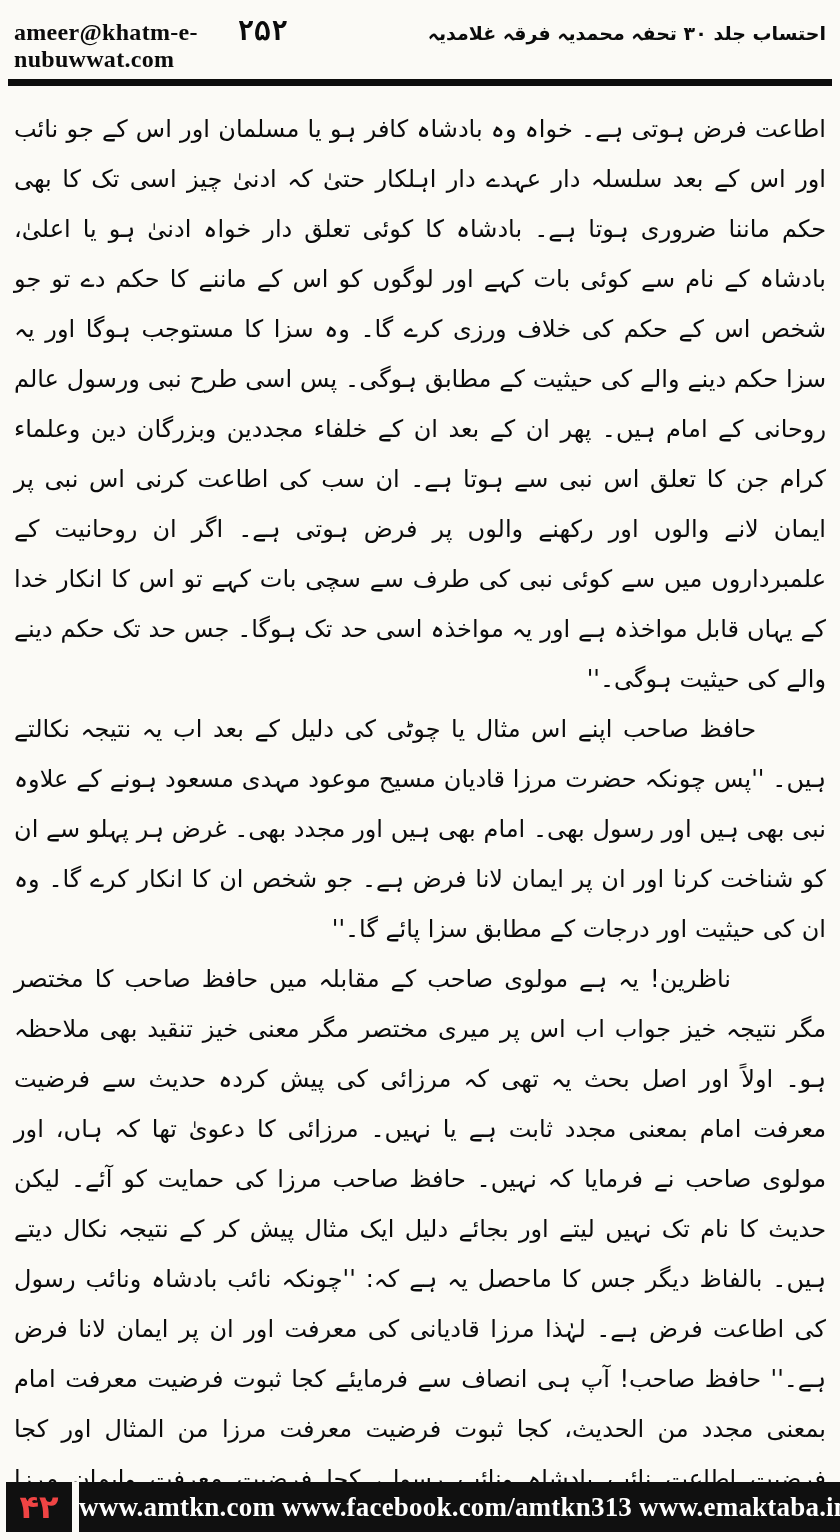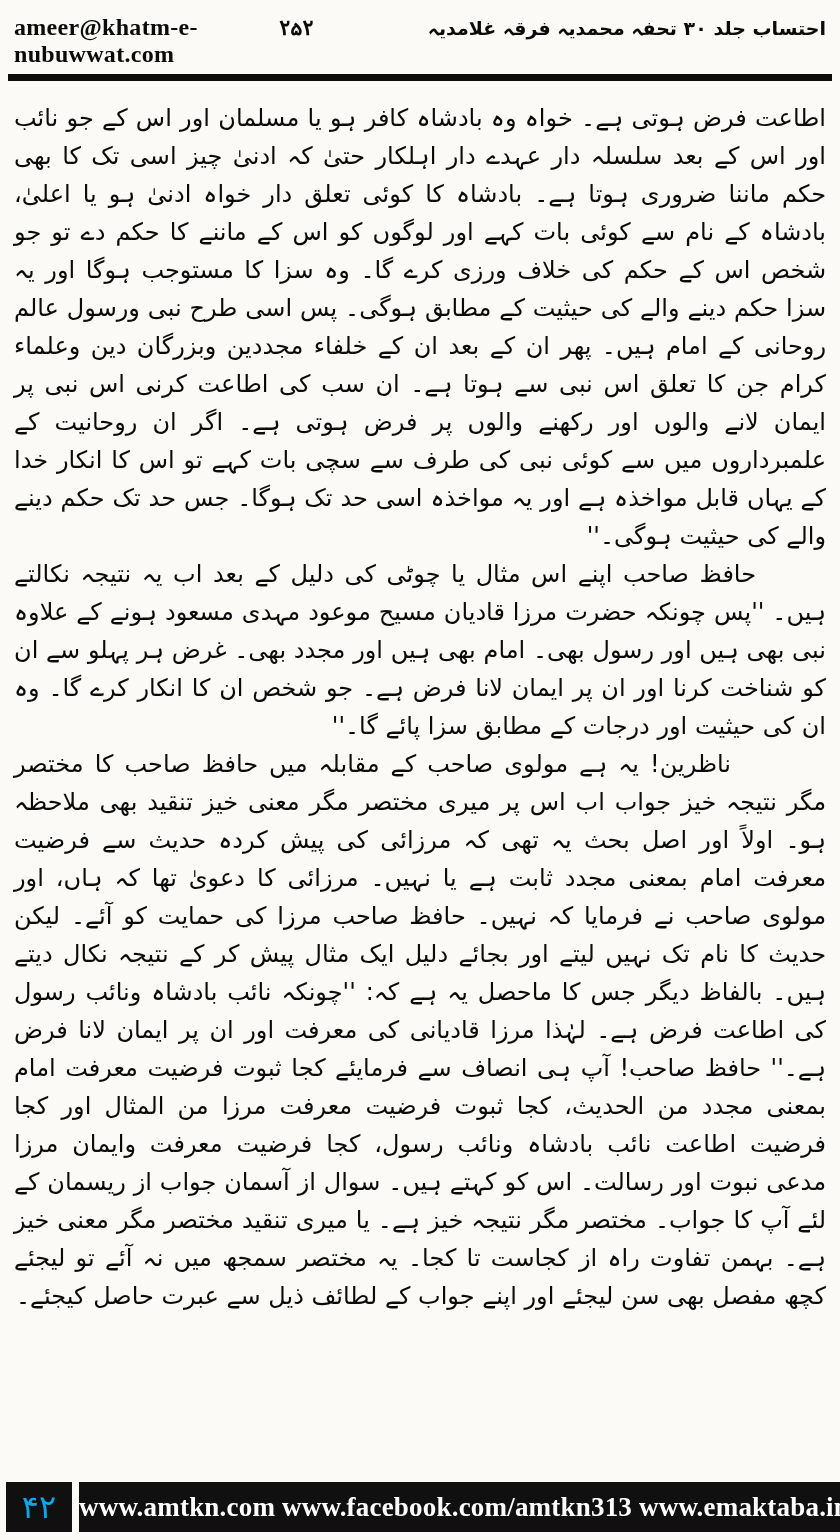--- a/index.html
+++ b/index.html
@@ -15,55 +15,55 @@
   
   .header{
     display:flex;align-items:baseline;justify-content:space-between;
     padding:14px 14px 4px 14px;
   }
   .email{
     font-family:"Liberation Serif",serif;
     font-weight:bold;font-size:24px;letter-spacing:.3px;
   }
   .pagenum{
-    font-size:20px;font-weight:bold;
-    font-family:Liberation Serif, serif;
-    margin-right:90px;
+    font-size:28px;font-weight:bold;
+    font-family:Liberation Mono, monospace;
+    margin-right:116px;
   }
   .htitle{
     direction:rtl;font-size:19px;font-weight:bold;
     font-family:"DejaVu Sans",sans-serif;
     white-space:nowrap;
     margin-left:24px;
   }
   .rule{height:7px;background:#0d0d0d;margin:2px 8px 0 8px;}
   
   .bodytext{
     flex:1;
     direction:rtl;
     text-align:justify;
     padding:18px 14px 16px 14px;
     font-size:24px;
-    line-height:38px;
+    line-height:50px;
     overflow:hidden;
   }
   .bodytext p{margin:0;padding:0;}
   .para-indent-sm{text-indent:70px;}
   .para-indent-lg{text-indent:95px;}
   
   .footer{
     height:50px;
     margin:0 6px 8px 6px;
     display:flex;align-items:stretch;gap:7px;
   }
   .numbox{
-    background:#101010;color:#0ea5e9;
+    background:#101010;color:#ef4444;
     width:66px;flex:0 0 auto;
     display:flex;align-items:center;justify-content:center;
-    font-size:32px;font-weight:normal;
+    font-size:32px;font-weight:bold;
   }
   .sites{
     background:#101010;color:#ffffff;
     flex:1;
     display:flex;align-items:center;justify-content:center;
     font-family:"Liberation Serif",serif;
     font-weight:bold;font-size:27px;
     white-space:nowrap;
     letter-spacing:.2px;
   }

